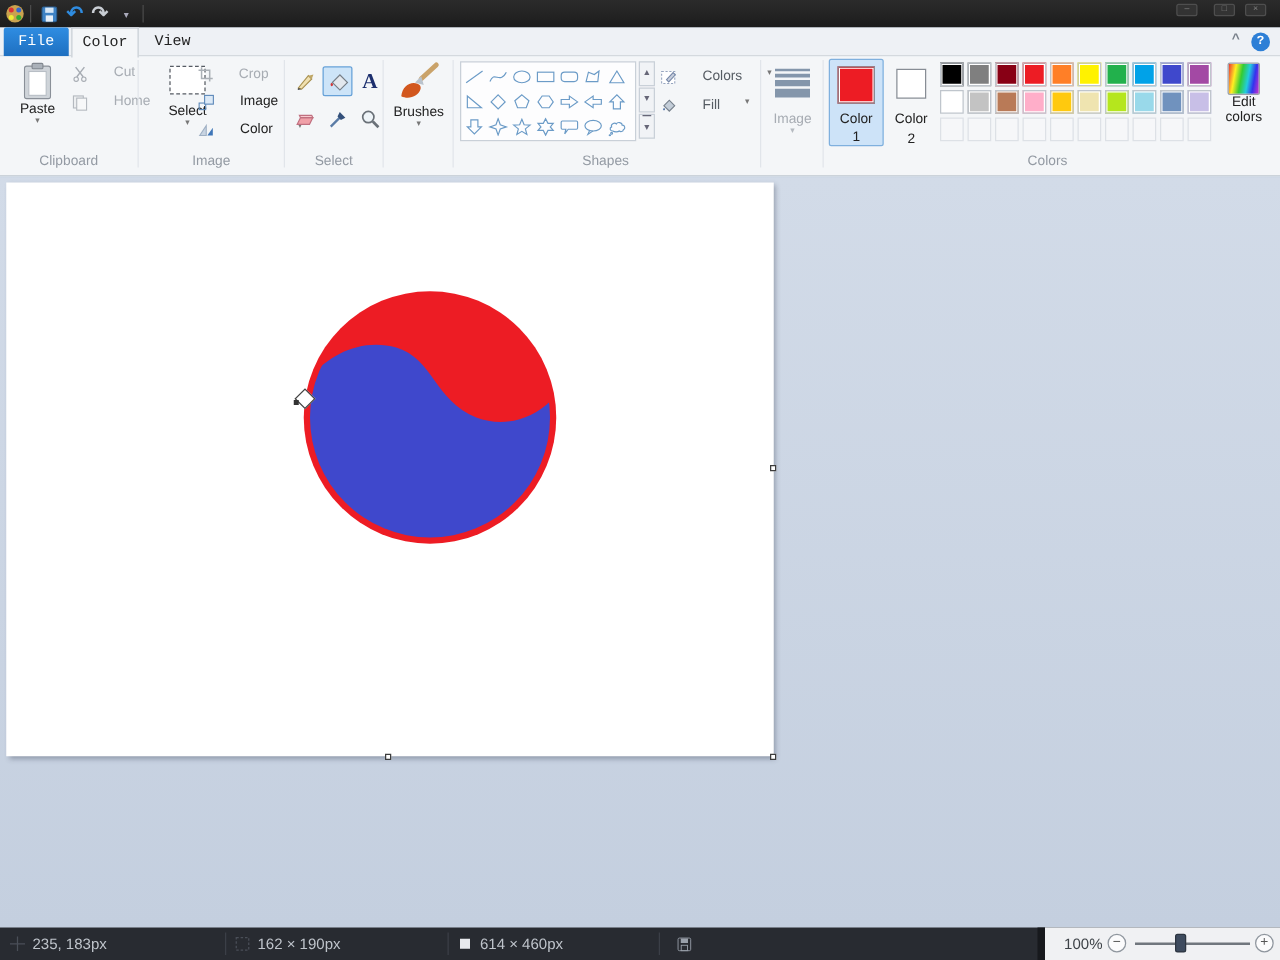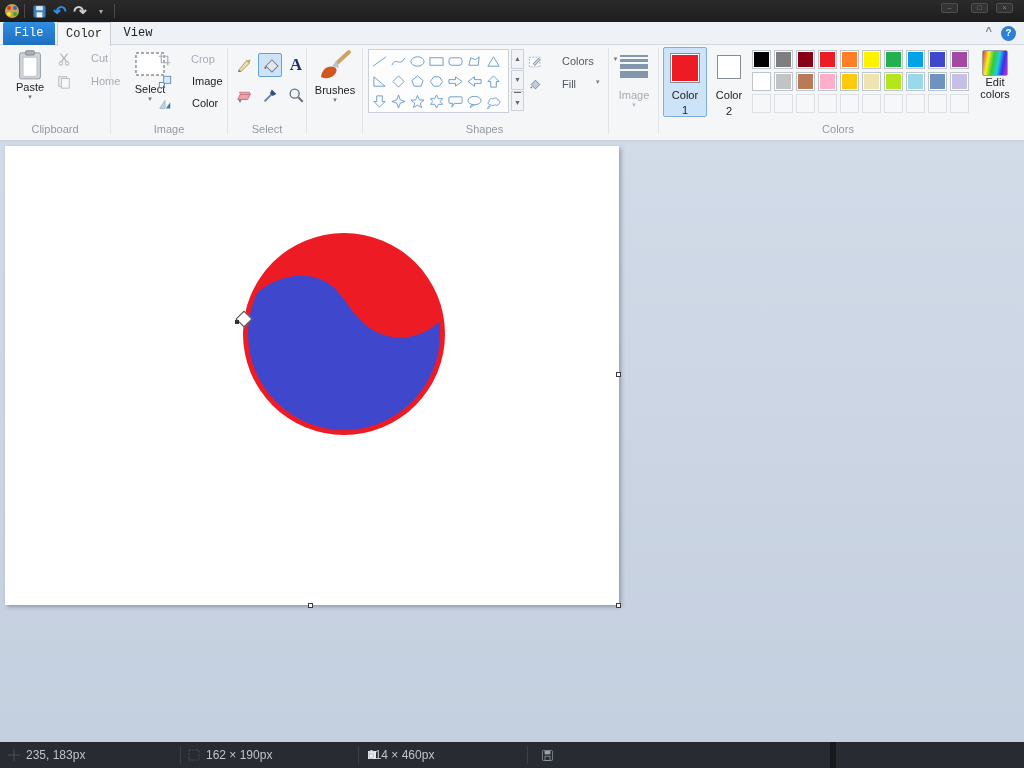--- a/index.html
+++ b/index.html
@@ -474,23 +474,30 @@
         <line x1="0" y1="6" x2="12" y2="6" stroke="#4a4f58"></line>
     </svg>
     <div class="sb-item" style="left:26px">235, 183px</div>
     <div class="sb-sep" style="left:180px"></div>
     <svg class="sb-icon" style="left:188px" width="12" height="12" viewBox="0 0 12 12">
       <rect x="1" y="1" width="10" height="10" fill="none" stroke="#4a4f58" stroke-dasharray="2,1.5"></rect>
     </svg>
     <div class="sb-item" style="left:206px">162 × 190px</div>
     <div class="sb-sep" style="left:358px"></div>
     <div class="sb-icon" style="left:368px;width:8px;height:8px;top:9px;background:#e8eaee"></div>
-    <div class="sb-item" style="left:368px">614 × 460px</div>
+    <div class="sb-item" style="left:384px">614 × 460px</div>
     <div class="sb-sep" style="left:527px"></div>
     <svg class="sb-icon" style="left:541px" width="13" height="13" viewBox="0 0 18 18">
       <rect x="2" y="2" width="14" height="14" rx="1.5" fill="none" stroke="#9aa1ab"></rect>
       <rect x="5" y="2.5" width="8" height="5" fill="#9aa1ab"></rect>
       <rect x="5.5" y="10" width="7" height="6" fill="none" stroke="#9aa1ab"></rect>
     </svg>
 
     <div class="zoom-grip"></div>
+    <div class="zoompanel">
+      <div class="zoomlabel">100%</div>
+      <div class="zbtn" style="left:50px">−</div>
+      <div class="ztrack"></div>
+      <div class="zhandle"></div>
+      <div class="zbtn" style="left:168px">+</div>
+    </div>
   </div>
 </div>
 
 </body></html>

